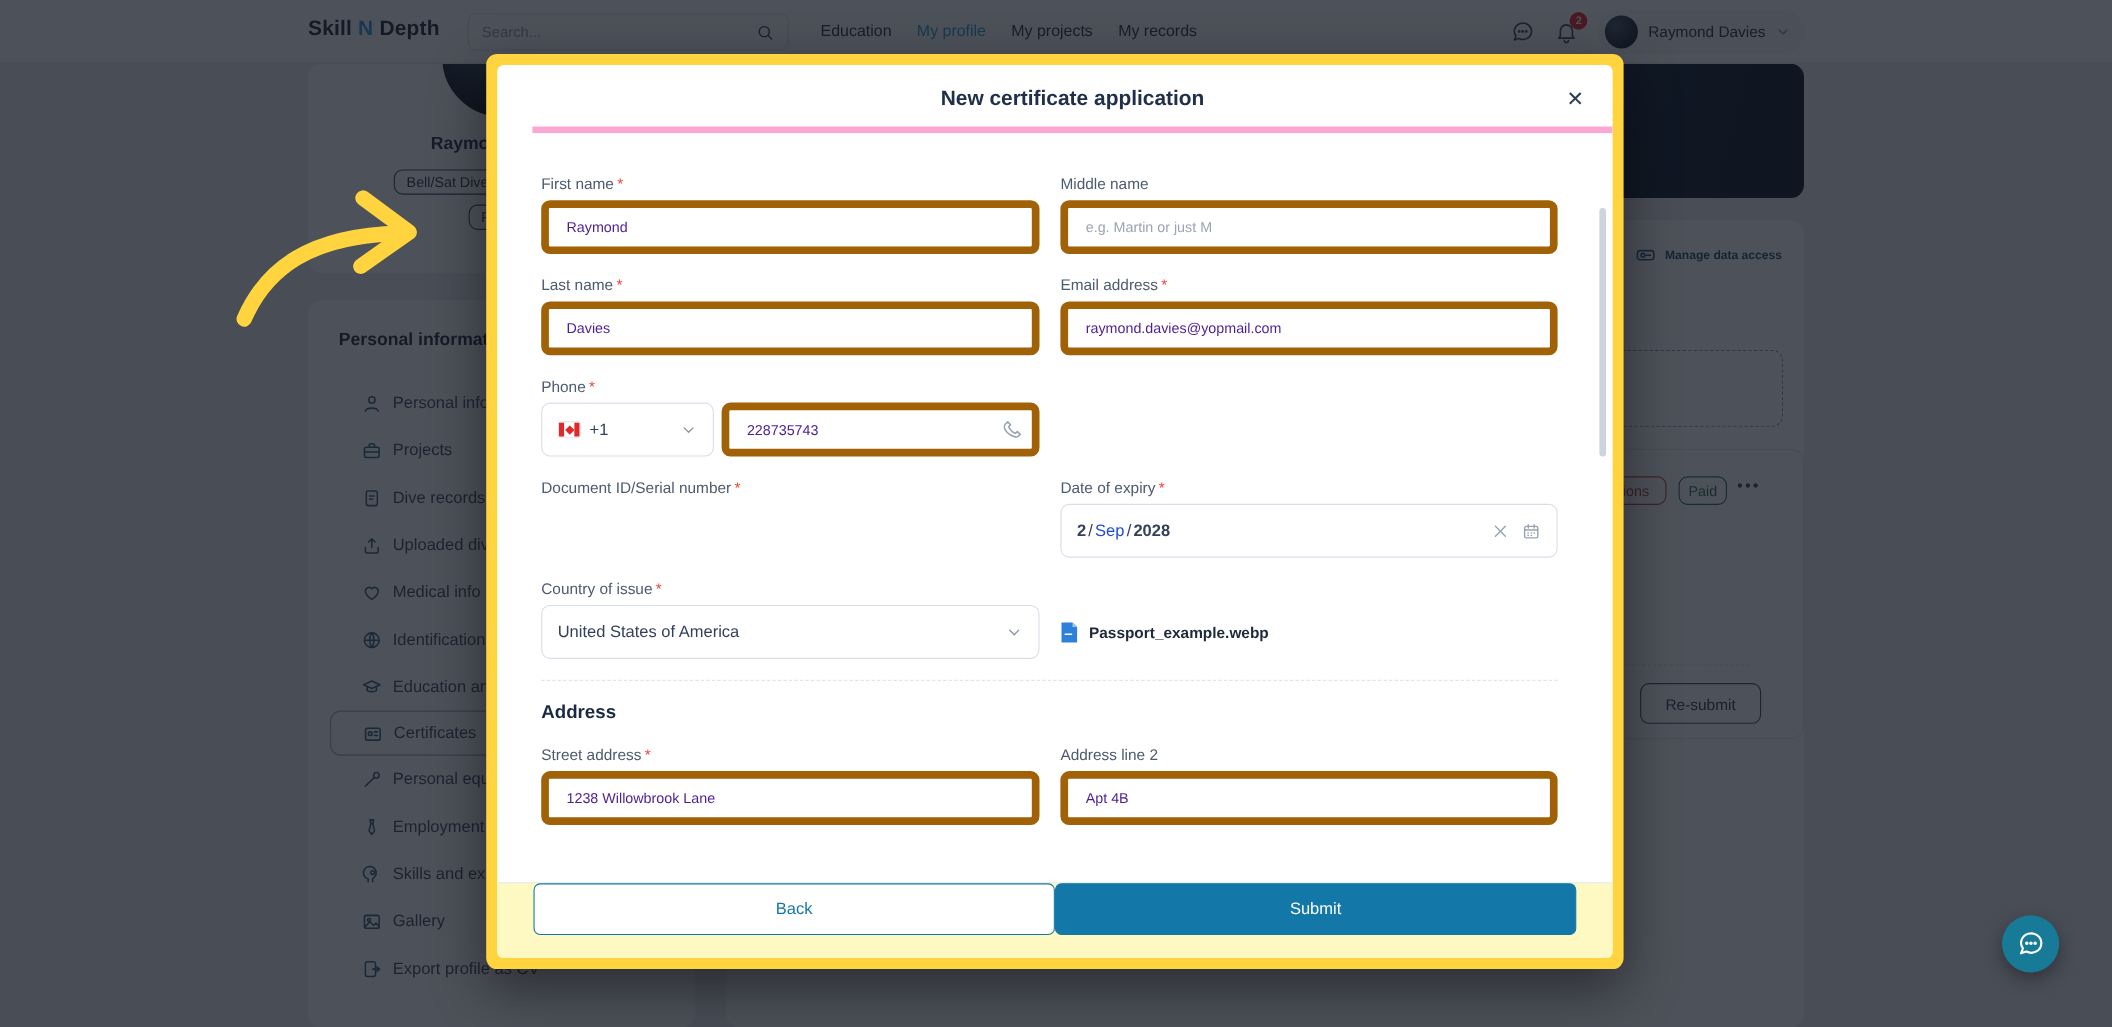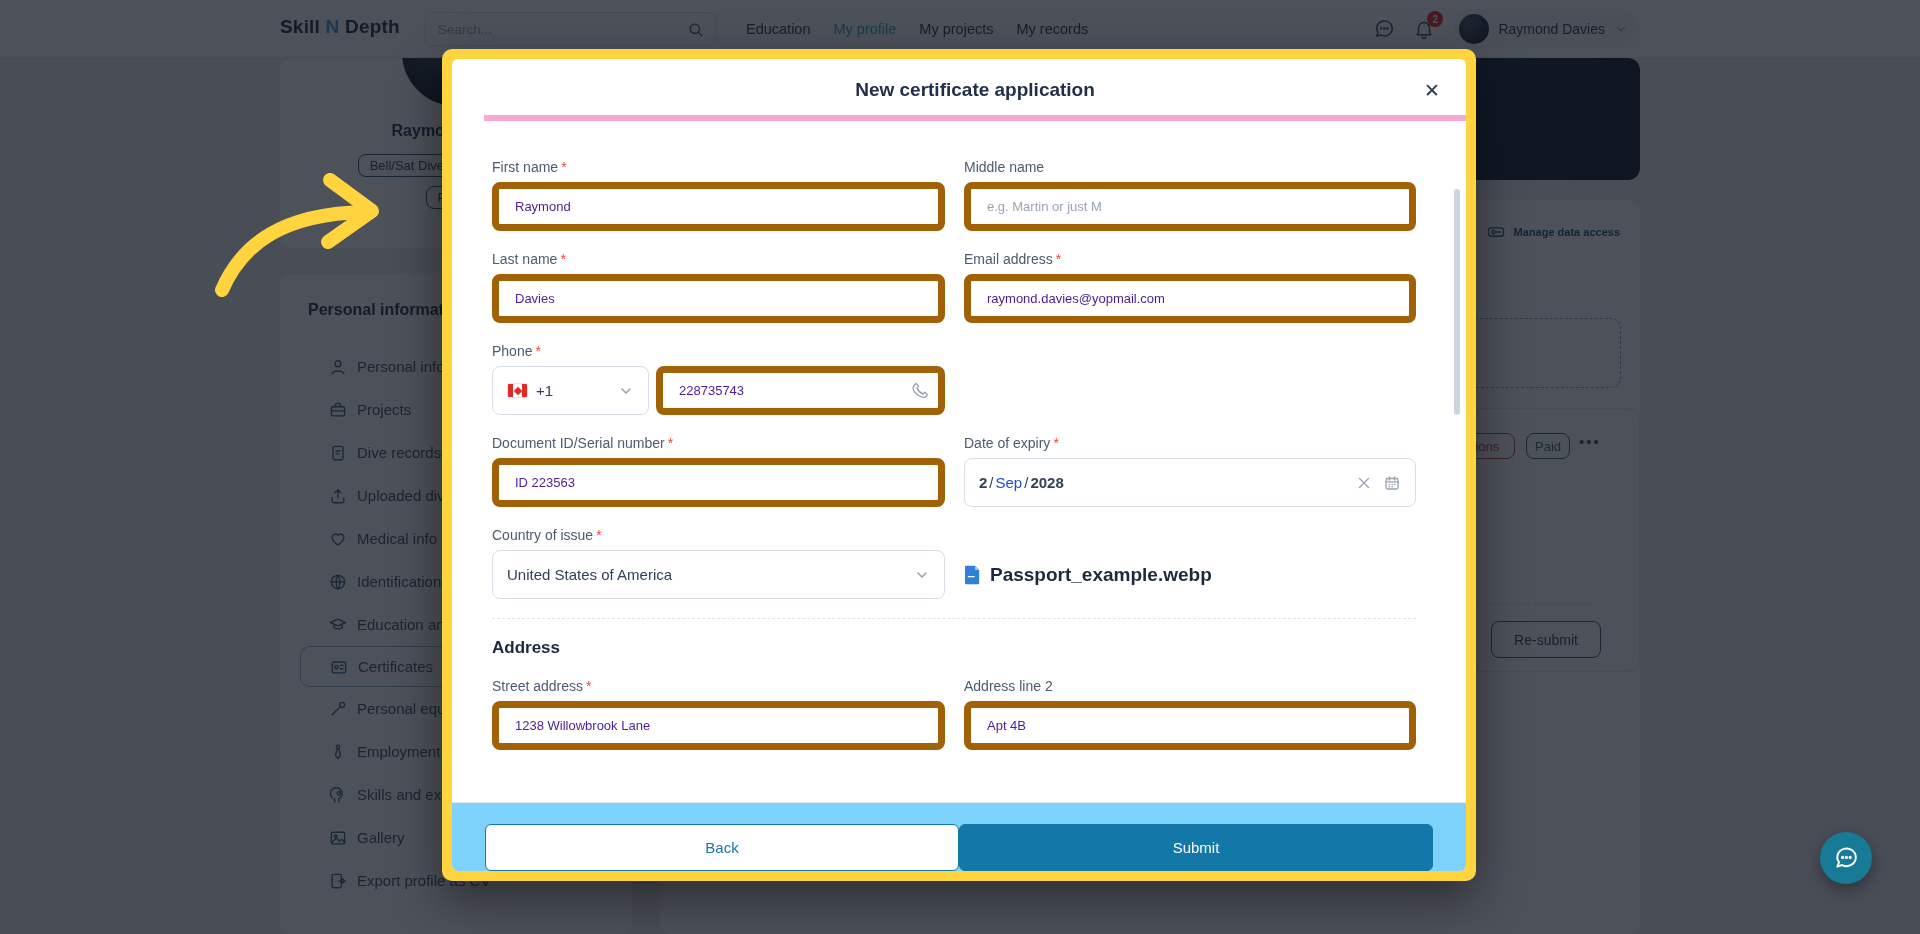--- a/index.html
+++ b/index.html
@@ -101,25 +101,25 @@
   .flag .leaf { position:absolute; left:50%; top:50%; width:6px; height:6px; background:#e02a2a; transform:translate(-50%,-50%) rotate(45deg); }
   .phnum { flex:1; position:relative; }
   .sect { grid-column:1 / span 2; font-size:17px; font-weight:700; color:#1b2940; }
   .datebox { gap:0; }
   .datebox .dpart { color:#33415a; font-weight:700; }
   .datebox .dmuted { color:#1d4ed8; }
   .datebox .dsep { color:#33415a; margin:0 2px; }
   .dtools { margin-left:auto; display:flex; align-items:center; gap:10px; color:#98a2b3; }
   .dtools .t { width:18px; height:18px; }
   .dtools svg { width:100%; height:100%; stroke:currentColor; fill:none; stroke-width:1.7; stroke-linecap:round; }
-  .filerow { height:49px; display:flex; align-items:center; gap:9px; font-size:19px; font-weight:700; color:#1e293b; }
+  .filerow { height:49px; display:flex; align-items:center; gap:9px; font-size:14px; font-weight:700; color:#1e293b; }
   .dashsep { grid-column:1 / span 2; border-top:1px dashed #dfe5ec; height:1px; }
   .m-scrollthumb { position:absolute; right:6px; top:47px; width:6px; height:226px; border-radius:3px; background:#cdd4de; }
-  .m-foot { position:absolute; left:0; right:0; bottom:0; height:69px; background:#7dd3fc; border-top:1px solid #e8ecf1;
-            display:flex; align-items:flex-end; padding:0 33px; }
+  .m-foot { position:absolute; left:0; right:0; bottom:0; height:69px; background:#fef9c3; border-top:1px solid #e8ecf1;
+            display:flex; align-items:flex-start; padding:0 33px; }
   .btn { flex:1; height:47px; border-radius:6px; font-size:15px; font-family:inherit; cursor:pointer; }
   .btn-back { background:#fff; border:1px solid #1378a8; color:#1378a8; }
   .btn-submit { background:#1378a8; border:1px solid #1378a8; color:#fff; }
 
   .fab { position:absolute; right:48px; bottom:50px; width:52px; height:52px; border-radius:50%; background:#177a96;
          z-index:40; display:flex; align-items:center; justify-content:center; box-shadow:0 6px 16px rgba(0,0,0,.35); cursor:pointer; }
   .fab svg { width:26px; height:26px; stroke:#fff; fill:none; stroke-width:1.8; stroke-linecap:round; stroke-linejoin:round; }
 </style>
 </head>
 <body>
@@ -405,21 +405,20 @@
           </div>
         </div>
       </div>
       <div></div>
 
 
       <div class="fg">
         <div class="flabel">
           <span>Document ID/Serial number</span><span class="req">*</span>
         </div>
-        <input class="finput" readonly="" value="ID 223563" style="">
       </div>
       <div class="fg">
         <div class="flabel">
           <span>Date of expiry</span><span class="req">*</span>
         </div>
         <div class="selectbox datebox">
           <span class="dpart">2</span>
             <span class="dsep">/</span>
             <span class="dmuted">Sep</span>
             <span class="dsep">/</span>

